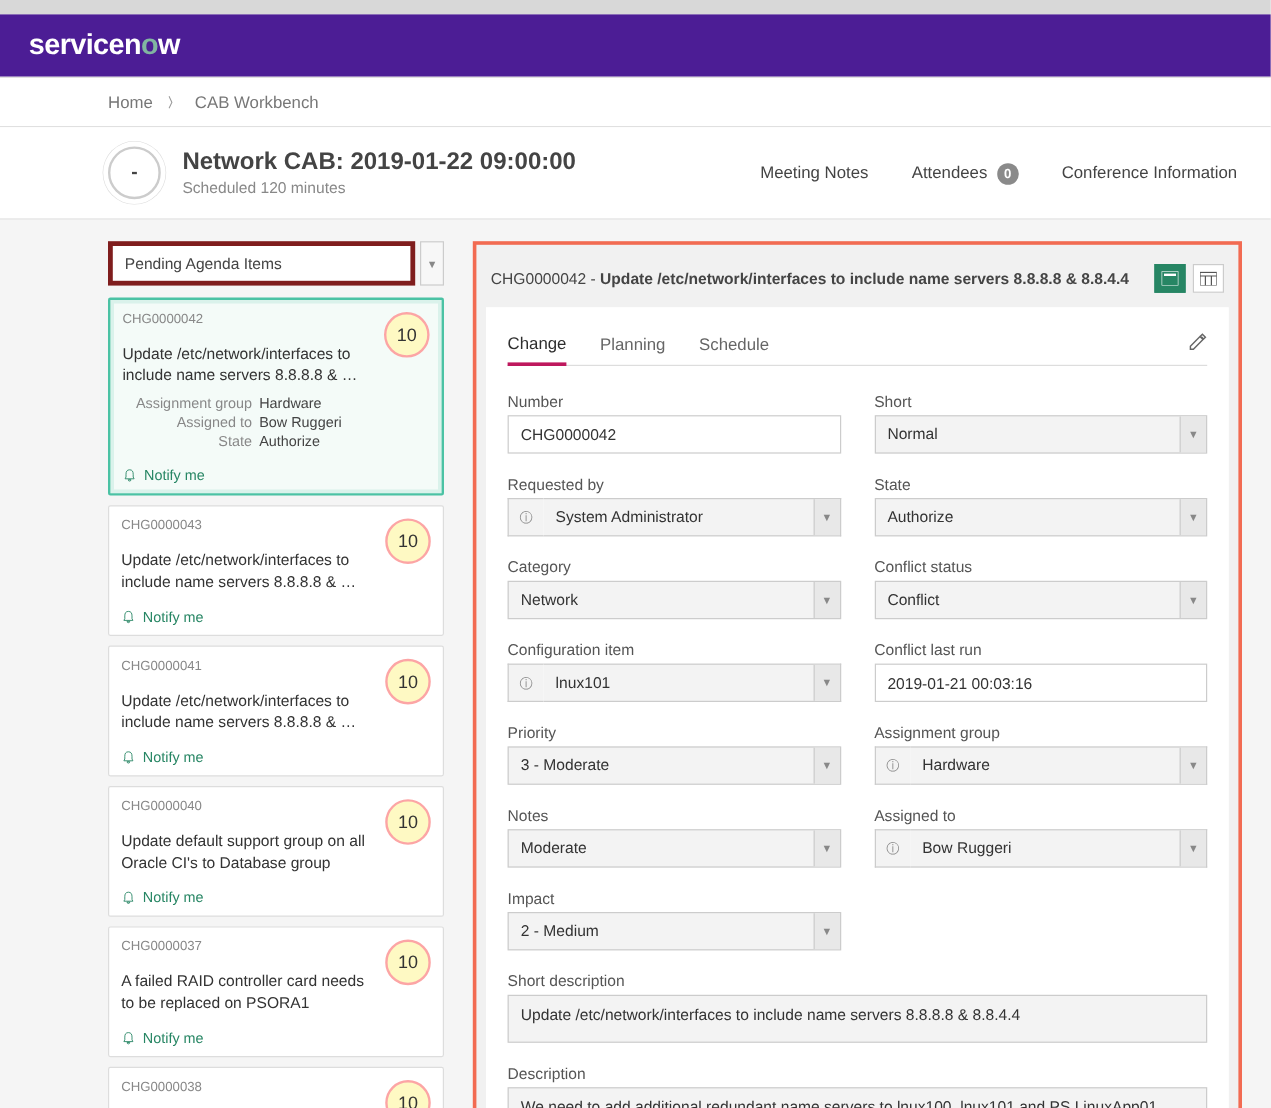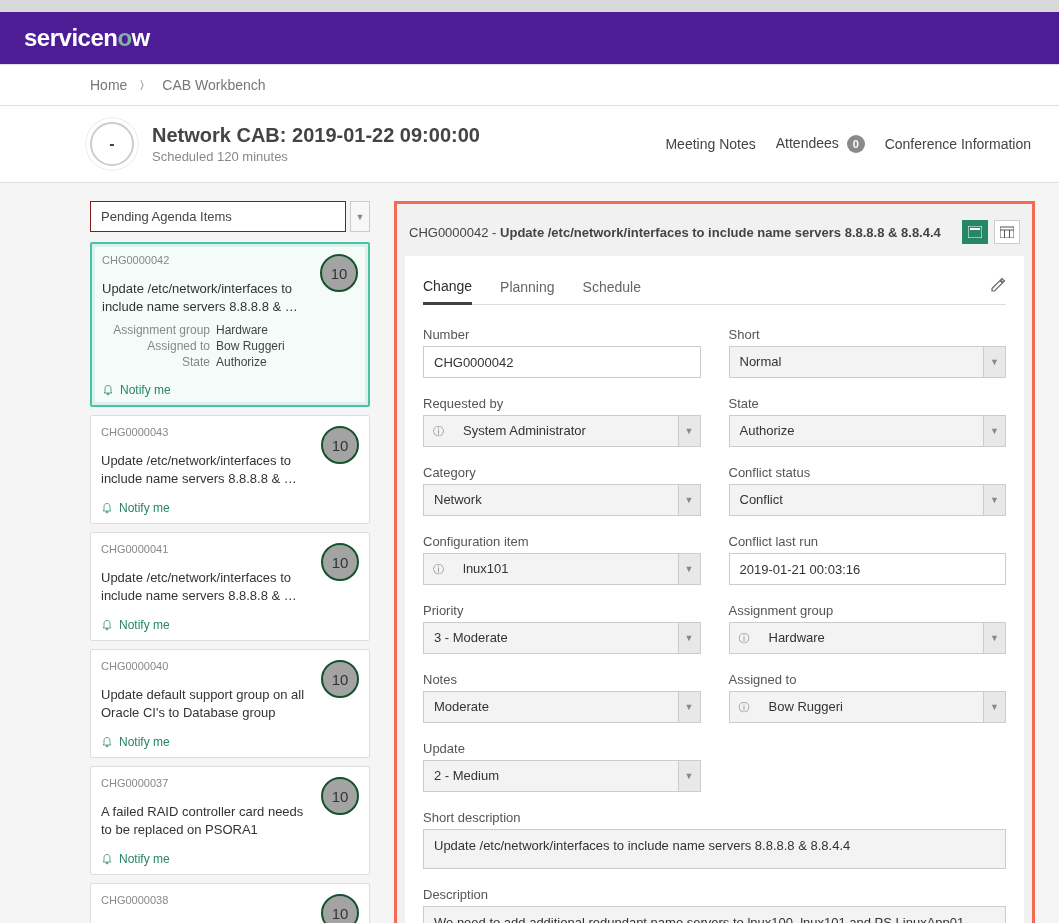--- a/index.html
+++ b/index.html
@@ -8,51 +8,51 @@
 .header { background: #4c1d95; padding: 12px 24px; }
 .logo { color: #fff; font-size: 24px; font-weight: 600; letter-spacing: -0.5px; }
 .logo-o { color: #81b5a1; }
 .breadcrumb-bar { background: #fff; border-top: 1px solid #e0e0e0; border-bottom: 1px solid #e0e0e0; padding: 12px 90px; display: flex; align-items: center; gap: 12px; font-size: 14px; }
 .breadcrumb-bar a { color: #777; cursor: pointer; }
 .breadcrumb-bar .chevron { color: #999; font-size: 11px; font-weight: bold; }
 .meeting-header { background: #fff; border-bottom: 1px solid #e0e0e0; padding: 16px 28px 16px 90px; display: flex; align-items: center; gap: 18px; }
 .circle-dash { width: 44px; height: 44px; border: 2px solid #ccc; border-radius: 50%; display: flex; align-items: center; justify-content: center; background: #fff; font-weight: 600; color: #444; font-size: 16px; box-shadow: 0 0 0 4px #fff, 0 0 0 4.5px #ddd; }
 .meeting-title { font-size: 20px; font-weight: 600; color: #444; }
 .meeting-sub { font-size: 13px; color: #888; margin-top: 2px; }
-.header-links { margin-left: auto; display: flex; align-items: center; gap: 20px; font-size: 14px; color: #444; }
+.header-links { margin-left: auto; display: flex; gap: 36px; font-size: 14px; color: #444; }
 .header-links span { cursor: pointer; }
 .attendee-badge { display: inline-flex; align-items: center; justify-content: center; width: 18px; height: 18px; border-radius: 50%; background: #8a8a8a; color: #fff; font-size: 11px; font-weight: 600; margin-left: 4px; }
 .workspace { display: flex; gap: 24px; padding: 18px 24px 0 90px; align-items: flex-start; }
 .left-col { width: 280px; flex-shrink: 0; }
 .filter-row { display: flex; gap: 4px; margin-bottom: 10px; }
-.filter-select { flex: 1; border: 1px solid #7f1d1d; background: #fff; padding: 7px 10px; font-size: 13px; color: #444; }
+.filter-select { flex: 1; border: 4px solid #7f1d1d; background: #fff; padding: 7px 10px; font-size: 13px; color: #444; }
 .filter-caret { width: 20px; border: 1px solid #ccc; background: #f7f7f7; display: flex; align-items: center; justify-content: center; color: #888; font-size: 9px; cursor: pointer; }
 .agenda-list { display: flex; flex-direction: column; gap: 8px; }
 .agenda-card { background: #fff; border: 1px solid #ddd; border-radius: 2px; padding: 10px 10px 8px 10px; position: relative; }
 .agenda-card.selected { border: 2px solid #4bc2a4; background: #f4fbf8; box-shadow: 0 0 0 3px rgba(75,194,164,0.15) inset; }
 .agenda-id { font-size: 11px; color: #888; }
 .agenda-title { font-size: 13px; font-weight: 400; color: #333; margin-top: 14px; padding-right: 48px; line-height: 1.35; }
 .agenda-meta { margin-top: 8px; display: flex; flex-direction: column; gap: 2px; font-size: 12px; }
 .agenda-meta-row { display: flex; gap: 6px; }
 .agenda-meta-label { color: #888; width: 108px; text-align: right; }
 .agenda-meta-value { color: #444; }
-.agenda-timer { position: absolute; right: 10px; top: 10px; width: 38px; height: 38px; border: 2px solid #14532d; border-radius: 50%; display: flex; align-items: center; justify-content: center; font-size: 15px; font-weight: 400; color: #333; background: #a3a3a3; }
+.agenda-timer { position: absolute; right: 10px; top: 10px; width: 38px; height: 38px; border: 2px solid #fca5a5; border-radius: 50%; display: flex; align-items: center; justify-content: center; font-size: 15px; font-weight: 400; color: #333; background: #fef9c3; }
 .notify-row { margin-top: 8px; padding-top: 6px; font-size: 12px; color: #278664; display: flex; align-items: center; gap: 6px; cursor: pointer; }
 .bell { width: 12px; height: 12px; display: inline-block; }
 .right-col { flex: 1; border: 3px solid #f26b52; background: #f1f1f1; padding: 8px; }
 .detail-header { display: flex; align-items: center; justify-content: space-between; padding: 8px 4px 12px 4px; }
 .detail-title { font-size: 13px; color: #444; }
 .detail-title strong { font-weight: 600; }
 .detail-icons { display: flex; gap: 6px; }
 .detail-icon-btn { width: 26px; height: 24px; border: 1px solid #ccc; background: #fff; display: flex; align-items: center; justify-content: center; cursor: pointer; color: #555; font-size: 12px; }
 .detail-icon-btn.active { background: #278664; border-color: #278664; color: #fff; }
 .detail-body { background: #fff; padding: 14px 18px 24px 18px; }
 .tabs-row { display: flex; align-items: center; border-bottom: 1px solid #ddd; margin-bottom: 22px; }
 .tab { padding: 8px 0; margin-right: 28px; font-size: 14px; color: #666; cursor: pointer; }
-.tab.active { color: #2e2e2e; border-bottom: 3px solid #404040; font-weight: 500; margin-bottom: -1px; }
+.tab.active { color: #2e2e2e; border-bottom: 3px solid #be185d; font-weight: 500; margin-bottom: -1px; }
 .tab-edit { margin-left: auto; color: #666; cursor: pointer; font-size: 16px; }
 .form-grid { display: grid; grid-template-columns: 1fr 1fr; gap: 18px 28px; }
 .form-field { display: flex; flex-direction: column; gap: 4px; }
 .form-field.full { grid-column: 1 / -1; }
 .form-label { font-size: 13px; color: #555; }
 .form-input { border: 1px solid #ccc; background: #fff; padding: 7px 10px; font-size: 13px; color: #333; height: 32px; }
 .form-select-wrap { position: relative; display: flex; align-items: stretch; }
 .form-select { flex: 1; border: 1px solid #ccc; background: #f3f3f3; padding: 7px 10px; font-size: 13px; color: #333; height: 32px; }
 .form-select-pre { width: 30px; border: 1px solid #ccc; border-right: none; background: #f3f3f3; display: flex; align-items: center; justify-content: center; color: #888; font-size: 11px; }
 .form-select-caret { position: absolute; right: 1px; top: 1px; bottom: 1px; width: 22px; background: #e8e8e8; border-left: 1px solid #ccc; display: flex; align-items: center; justify-content: center; color: #888; font-size: 9px; pointer-events: none; }
@@ -287,21 +287,21 @@
         </div>
         <div class="form-field">
           <label class="form-label">Assigned to</label>
           <div class="form-select-wrap">
               <div class="form-select-pre">ⓘ</div>
               <div class="form-select" style="border-left:none">Bow Ruggeri</div>
               <div class="form-select-caret">▼</div>
             </div>
         </div>
         <div class="form-field">
-          <label class="form-label">Update</label>
+          <label class="form-label">Impact</label>
           <div class="form-select-wrap">
               <div class="form-select">2 - Medium</div>
               <div class="form-select-caret">▼</div>
             </div>
         </div>
         <div></div>
         <div class="form-field full">
           <label class="form-label">Short description</label>
           <div class="form-textarea">Update /etc/network/interfaces to include name servers 8.8.8.8 &amp; 8.8.4.4</div>
         </div>

